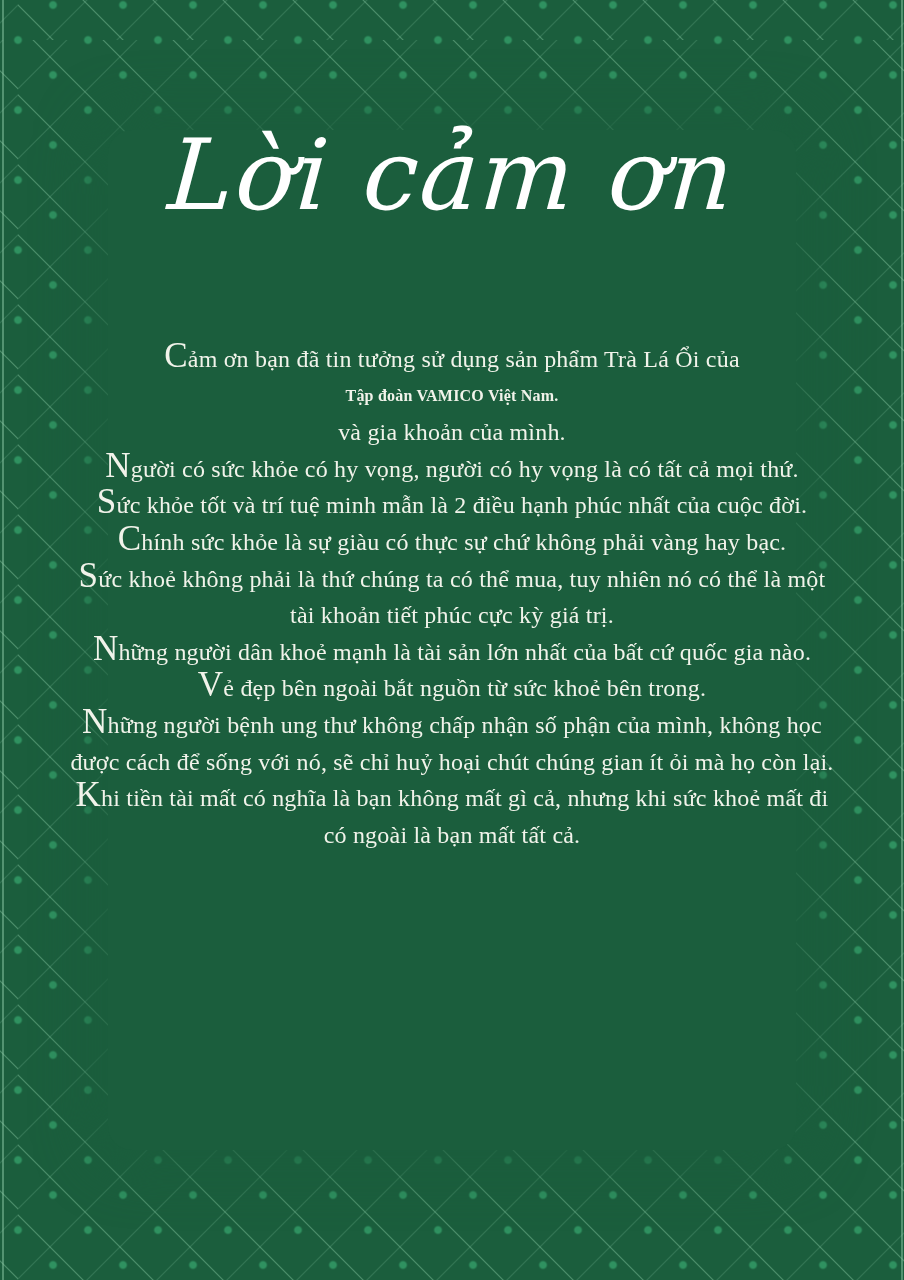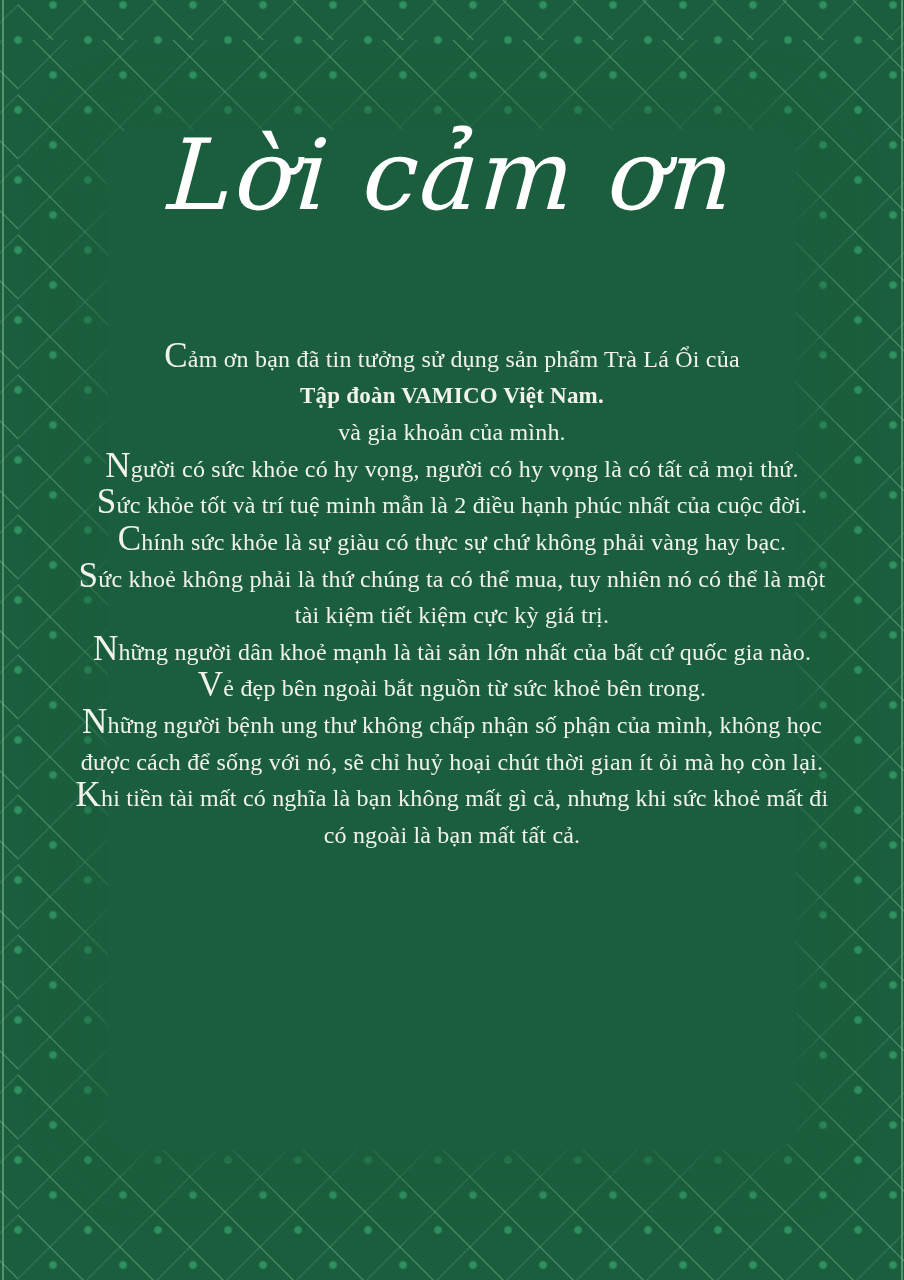--- a/index.html
+++ b/index.html
@@ -93,21 +93,21 @@
     line-height: 36.6px;
     letter-spacing: 0.2px;
   }
   .line { white-space: nowrap; height: 36.6px; }
   .line .big {
     font-size: 1.46em;
     line-height: 0;
   }
   .line.bold {
     font-weight: 700;
-    font-size: 23px;
+    font-size: 16px;
   }
 </style>
 </head>
 <body>
 
 <div class="card">
   <div class="pattern"></div>
   <div class="edge-left"></div>
   <div class="edge-right"></div>
   <div class="center-mask"></div>
@@ -115,22 +115,22 @@
   <div class="content">
     <h1 class="title">Lời cảm ơn</h1>
     <div class="body-lines" id="body-lines">
         <div class="line"><span class="big">C</span>ảm ơn bạn đã tin tưởng sử dụng sản phẩm Trà Lá Ổi của</div>
         <div class="line bold">Tập đoàn VAMICO Việt Nam.</div>
         <div class="line">và gia khoản của mình.</div>
         <div class="line"><span class="big">N</span>gười có sức khỏe có hy vọng, người có hy vọng là có tất cả mọi thứ.</div>
         <div class="line"><span class="big">S</span>ức khỏe tốt và trí tuệ minh mẫn là 2 điều hạnh phúc nhất của cuộc đời.</div>
         <div class="line"><span class="big">C</span>hính sức khỏe là sự giàu có thực sự chứ không phải vàng hay bạc.</div>
         <div class="line"><span class="big">S</span>ức khoẻ không phải là thứ chúng ta có thể mua, tuy nhiên nó có thể là một</div>
-        <div class="line">tài kiệm tiết kiệm cực kỳ giá trị.</div>
+        <div class="line">tài khoản tiết phúc cực kỳ giá trị.</div>
         <div class="line"><span class="big">N</span>hững người dân khoẻ mạnh là tài sản lớn nhất của bất cứ quốc gia nào.</div>
         <div class="line"><span class="big">V</span>ẻ đẹp bên ngoài bắt nguồn từ sức khoẻ bên trong.</div>
         <div class="line"><span class="big">N</span>hững người bệnh ung thư không chấp nhận số phận của mình, không học</div>
-        <div class="line">được cách để sống với nó, sẽ chỉ huỷ hoại chút thời gian ít ỏi mà họ còn lại.</div>
+        <div class="line">được cách để sống với nó, sẽ chỉ huỷ hoại chút chúng gian ít ỏi mà họ còn lại.</div>
         <div class="line"><span class="big">K</span>hi tiền tài mất có nghĩa là bạn không mất gì cả, nhưng khi sức khoẻ mất đi</div>
         <div class="line">có ngoài là bạn mất tất cả.</div>
       </div>
   </div>
 </div>
 
 </body></html>

